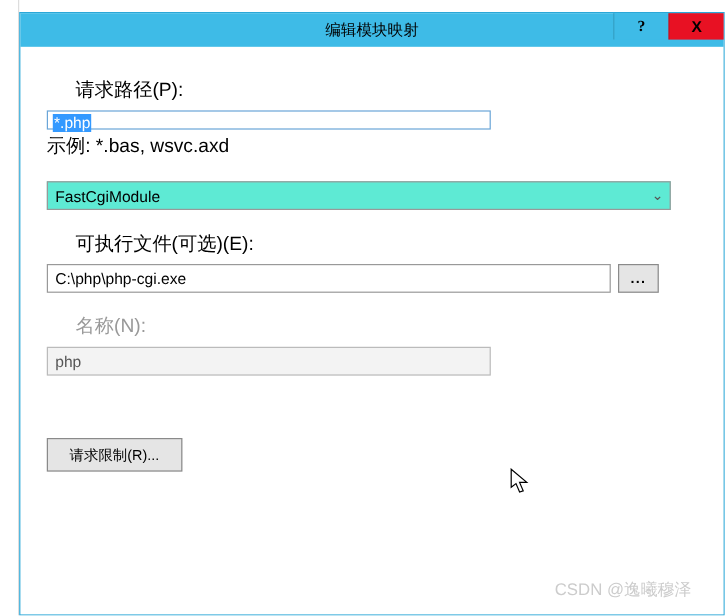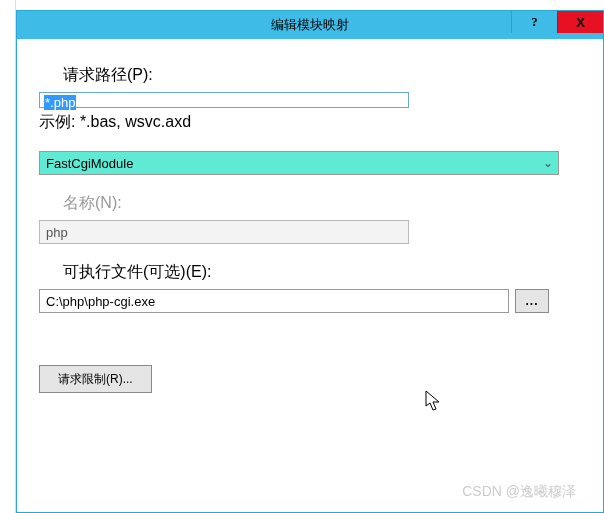--- a/index.html
+++ b/index.html
@@ -190,32 +190,32 @@
     </div>
 
     <div class="field-group">
       <div class="select-wrap">
         <div class="select-value">FastCgiModule</div>
         <div class="select-arrow">⌄</div>
       </div>
     </div>
 
     <div class="field-group">
-      <label class="field-label disabled">名称(N):</label>
-      <input class="name-input" disabled="" value="php" style="">
-    </div>
-
-    <div class="field-group">
       <label class="field-label">可执行文件(可选)(E):</label>
       <div class="exec-row">
         <input class="exec-input" value="C:\php\php-cgi.exe" style="">
         <div class="browse-btn">...</div>
       </div>
     </div>
 
+    <div class="field-group">
+      <label class="field-label disabled">名称(N):</label>
+      <input class="name-input" disabled="" value="php" style="">
+    </div>
+
     <button class="restrict-btn">请求限制(R)...</button>
   </div>
 </div>
 
 <svg class="cursor-arrow" viewBox="0 0 18 22">
   <path d="M1 1 L1 16 L5 13 L8 20 L11 19 L8 12 L14 12 Z" fill="#fff" stroke="#000" stroke-width="1"></path>
 </svg>
 
 <div class="watermark">CSDN @逸曦穆泽</div>
 

